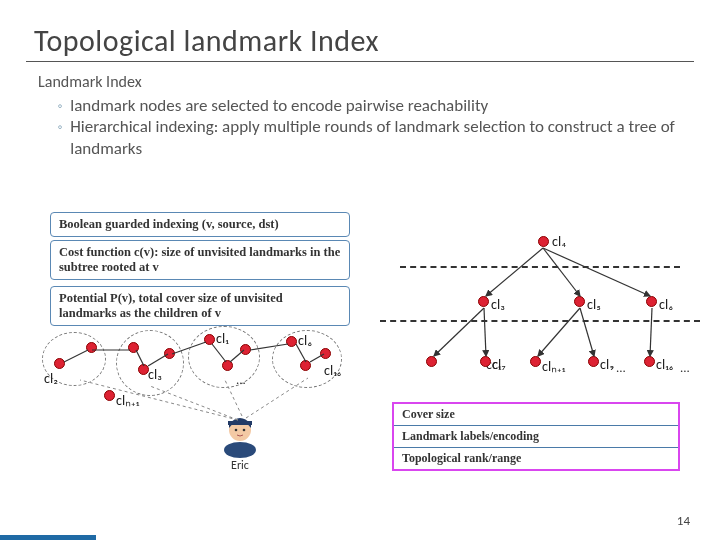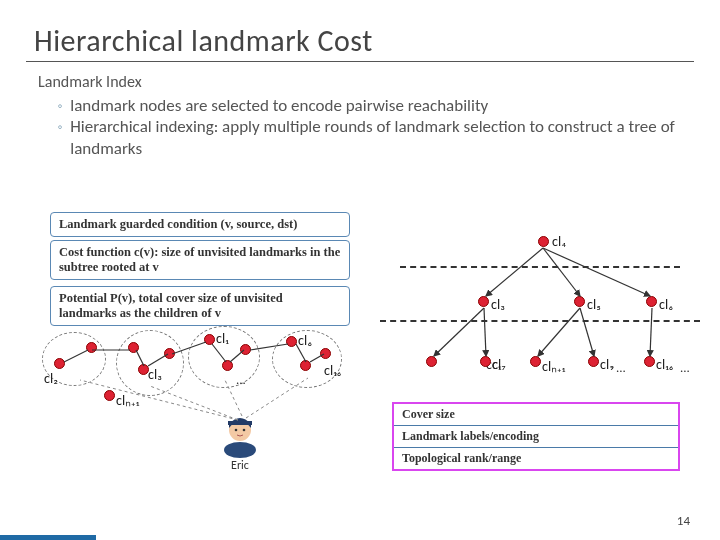--- a/index.html
+++ b/index.html
@@ -23,34 +23,34 @@
   .eric { position: absolute; text-align: center; font-size: 12px; }
   .eric svg { display: block; margin: 0 auto; }
   .pgnum { position: absolute; right: 30px; bottom: 12px; font-size: 13px; color: #444; }
   .accent { position: absolute; left: 0; bottom: 0; width: 96px; height: 5px; background: #1f6aa5; }
   .arrow { stroke: #333; stroke-width: 1.2; fill: none; }
 </style>
 </head>
 <body>
 
 <div class="slide">
-  <div class="title">Hierarchical landmark Cost</div>
+  <div class="title">Topological landmark Index</div>
   <div class="sub">Landmark Index</div>
   <div class="bullets">
     <div class="bullet">
         <span class="ring">◦</span>
         <span>landmark nodes are selected to encode pairwise reachability</span>
       </div>
     <div class="bullet">
         <span class="ring">◦</span>
         <span>Hierarchical indexing:  apply multiple rounds of landmark selection to construct a tree of landmarks</span>
       </div>
   </div>
 
-  <div class="box" style="left:50px; top:212px; width:300px;">Landmark guarded condition (v, source, dst)</div>
+  <div class="box" style="left:50px; top:212px; width:300px;">Boolean guarded indexing (v, source, dst)</div>
   <div class="box" style="left:50px; top:240px; width:300px;">Cost function c(v):  size of unvisited landmarks in the subtree rooted at v</div>
   <div class="box" style="left:50px; top:286px; width:300px;">Potential P(v), total cover size of unvisited landmarks as the children of v</div>
 
   <div class="dash" style="left:400px; top:266px; width:280px;"></div>
   <div class="dash" style="left:380px; top:320px; width:320px;"></div>
 
   <div class="node" style="left:538px; top:236px;"></div>
   <div class="lbl" style="left:552px; top:233px;">cl₄</div>
 
   <div class="node" style="left:478px; top:296px;"></div>

